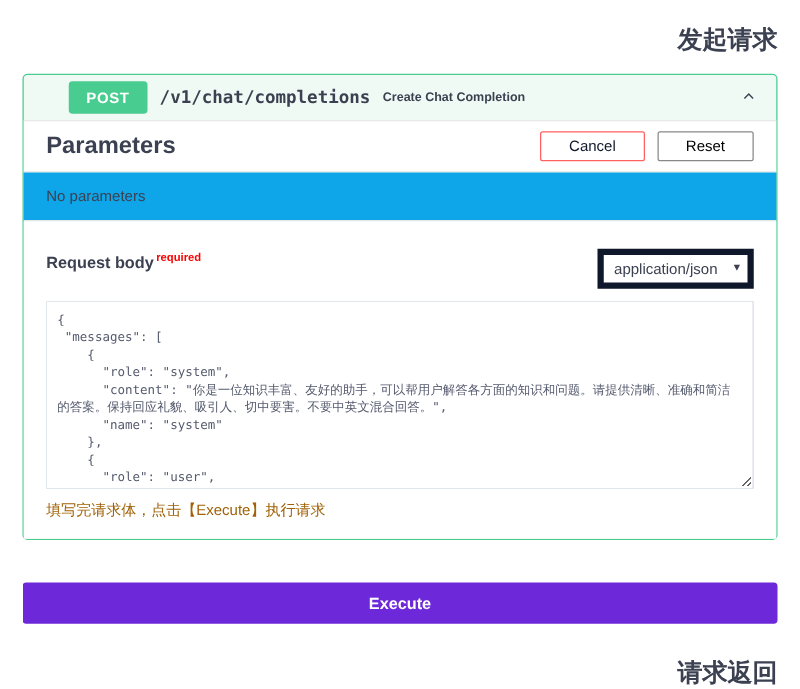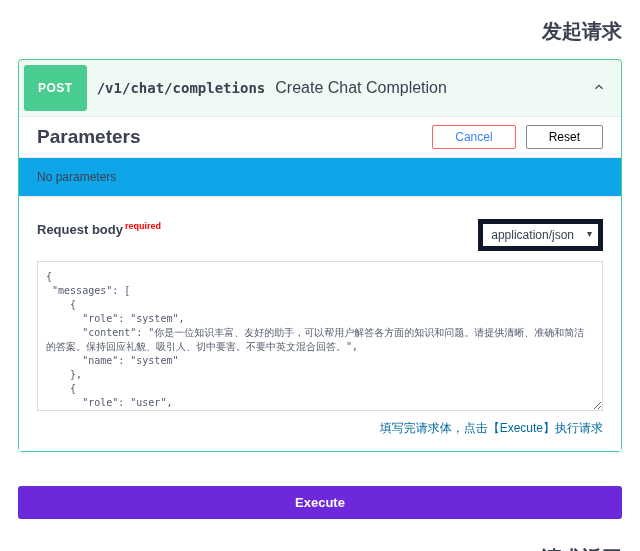--- a/index.html
+++ b/index.html
@@ -1,43 +1,43 @@
 <!DOCTYPE html>
 <html><head>
 <meta charset="utf-8">
 <style>
 * { box-sizing: border-box; margin: 0; padding: 0; }
 body { font-family: -apple-system, BlinkMacSystemFont, "Segoe UI", sans-serif; font-size: 13px; color: #3b4151; background: #fff; padding: 10px 18px; }
 h2.heading { font-size: 20px; font-weight: 700; margin: 8px 0 14px; text-align: right; }
 
 .opblock { border: 1px solid #49cc90; border-radius: 4px; background: #f0faf4; margin-bottom: 20px; }
 .opblock-summary { display: flex; align-items: center; padding: 5px; }
-.method-tag { background: #49cc90; color: #fff; font-weight: 700; font-size: 12px; padding: 16px 14px; border-radius: 3px; letter-spacing: .5px; }
+.method-tag { background: #49cc90; color: #fff; font-weight: 700; font-size: 12px; padding: 6px 14px; border-radius: 3px; letter-spacing: .5px; margin-left: 31px; }
 .path { font-family: ui-monospace, Menlo, Consolas, monospace; font-size: 14px; font-weight: 600; margin: 0 10px; color: #3b4151; }
-.summary-text { font-size: 16px; color: #3b4151; }
+.summary-text { font-size: 10px; color: #3b4151; font-weight: bold; }
 .chevron { margin-left: auto; padding: 4px 10px; font-size: 14px; color: #3b4151; }
 .chevron svg { width: 14px; height: 14px; }
 
 .params-bar { display: flex; align-items: center; padding: 8px 18px; background: #fff; border-top: 1px solid #e8e8e8; border-bottom: 1px solid #e8e8e8; }
 .params-bar .lbl { font-size: 19px; font-weight: 600; }
 .params-bar .btns { margin-left: auto; display: flex; gap: 10px; }
 .btn { font-size: 12px; padding: 4px 22px; border: 1px solid #888; background: #fff; border-radius: 2px; cursor: pointer; }
-.btn.cancel { color: #3b82f6; border-color: #ff6060; }
+.btn.cancel { color: #0f172a; border-color: #ff6060; }
 
 .noparams { padding: 12px 18px; font-size: 12px; color: #3b4151; border-bottom: 1px solid #e8e8e8; background: #0ea5e9; }
 
 .reqbody-bar { display: flex; align-items: center; padding: 10px 18px; background: #fff; }
 .reqbody-bar .lbl { font-size: 13px; font-weight: 600; }
 .required { color: #ff0000; font-size: 9px; vertical-align: super; margin-left: 2px; }
 .content-select { margin-left: auto; border: 5px solid #0f172a; padding: 4px 24px 4px 8px; font-size: 12px; background: #fff; position: relative; margin-top: 12px; }
 .content-select::after { content: "▾"; position: absolute; right: 6px; top: 4px; font-size: 10px; }
 
 .body-wrap { padding: 0 18px 12px; background: #fff; }
 .body-area { width: 100%; min-height: 150px; border: 1px solid #d8dde7; background: #fff; font-family: ui-monospace, Menlo, Consolas, monospace; font-size: 10px; line-height: 1.4; color: #555b6e; padding: 8px; white-space: pre-wrap; resize: vertical; }
-.hint { text-align: right; font-size: 12px; color: #0369a1; padding: 6px 0 2px; }
+.hint { text-align: left; font-size: 12px; color: #a16207; padding: 6px 0 2px; }
 
 .exec-wrap { padding: 14px 0 18px; background: #fff; }
 .exec-btn { width: 100%; background: #6d28d9; color: #fff; border: none; padding: 9px 0; font-size: 13px; font-weight: 600; border-radius: 3px; cursor: pointer; }
 
 .resp-section { margin-top: 6px; }
 .server-resp-lbl { font-size: 11px; color: #3b4151; margin: 6px 0 10px; }
 </style>
 </head>
 <body>
 

